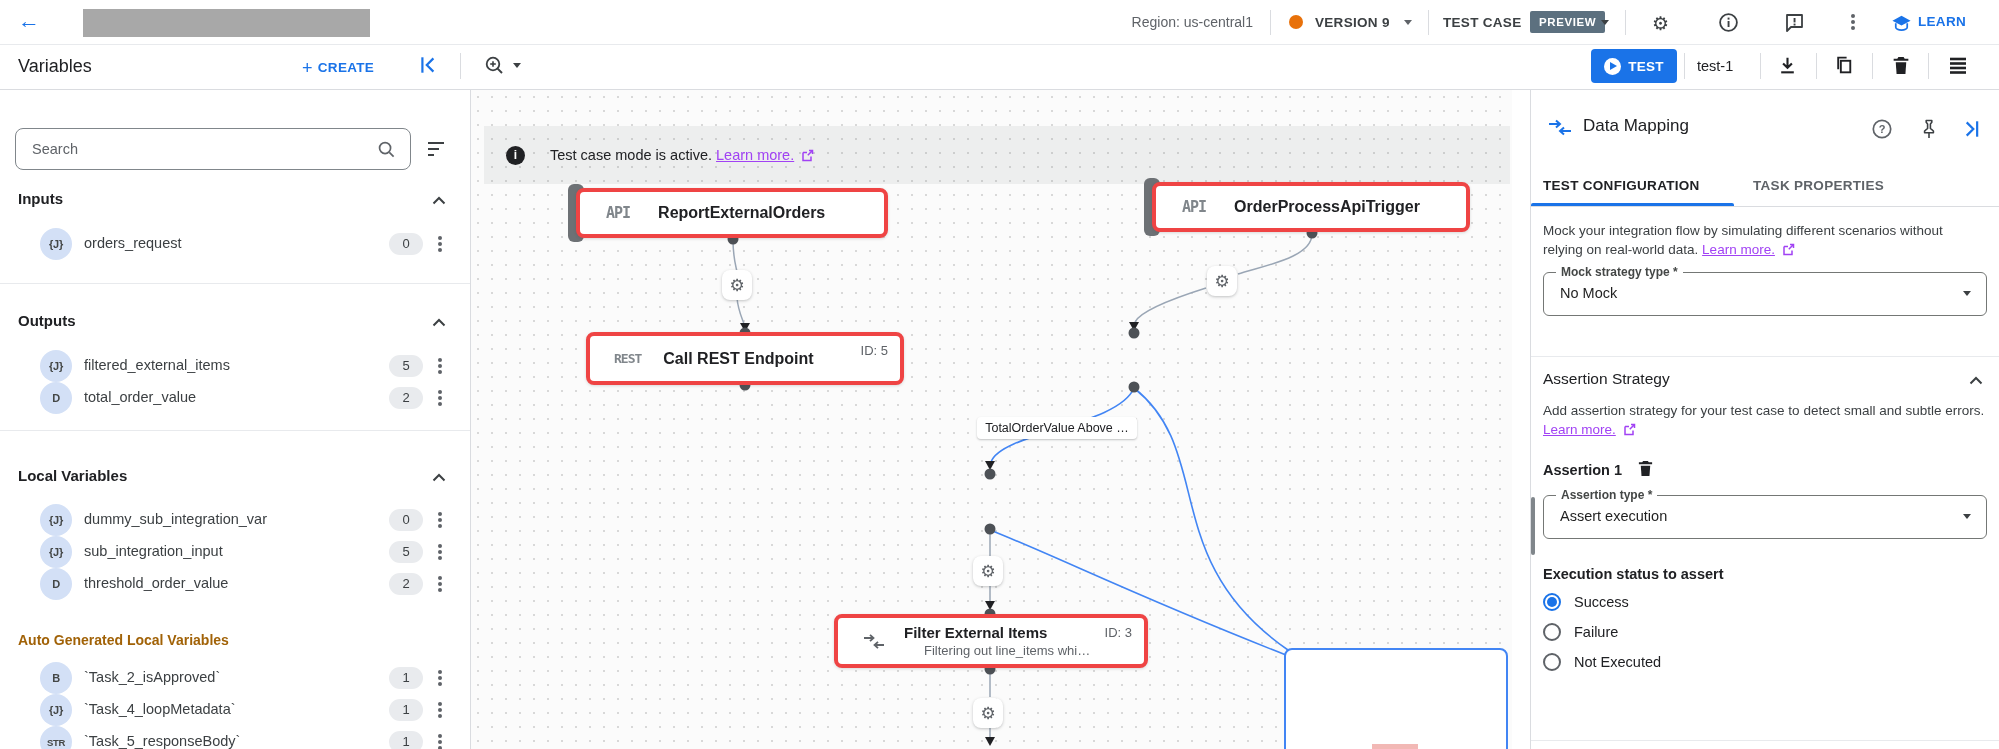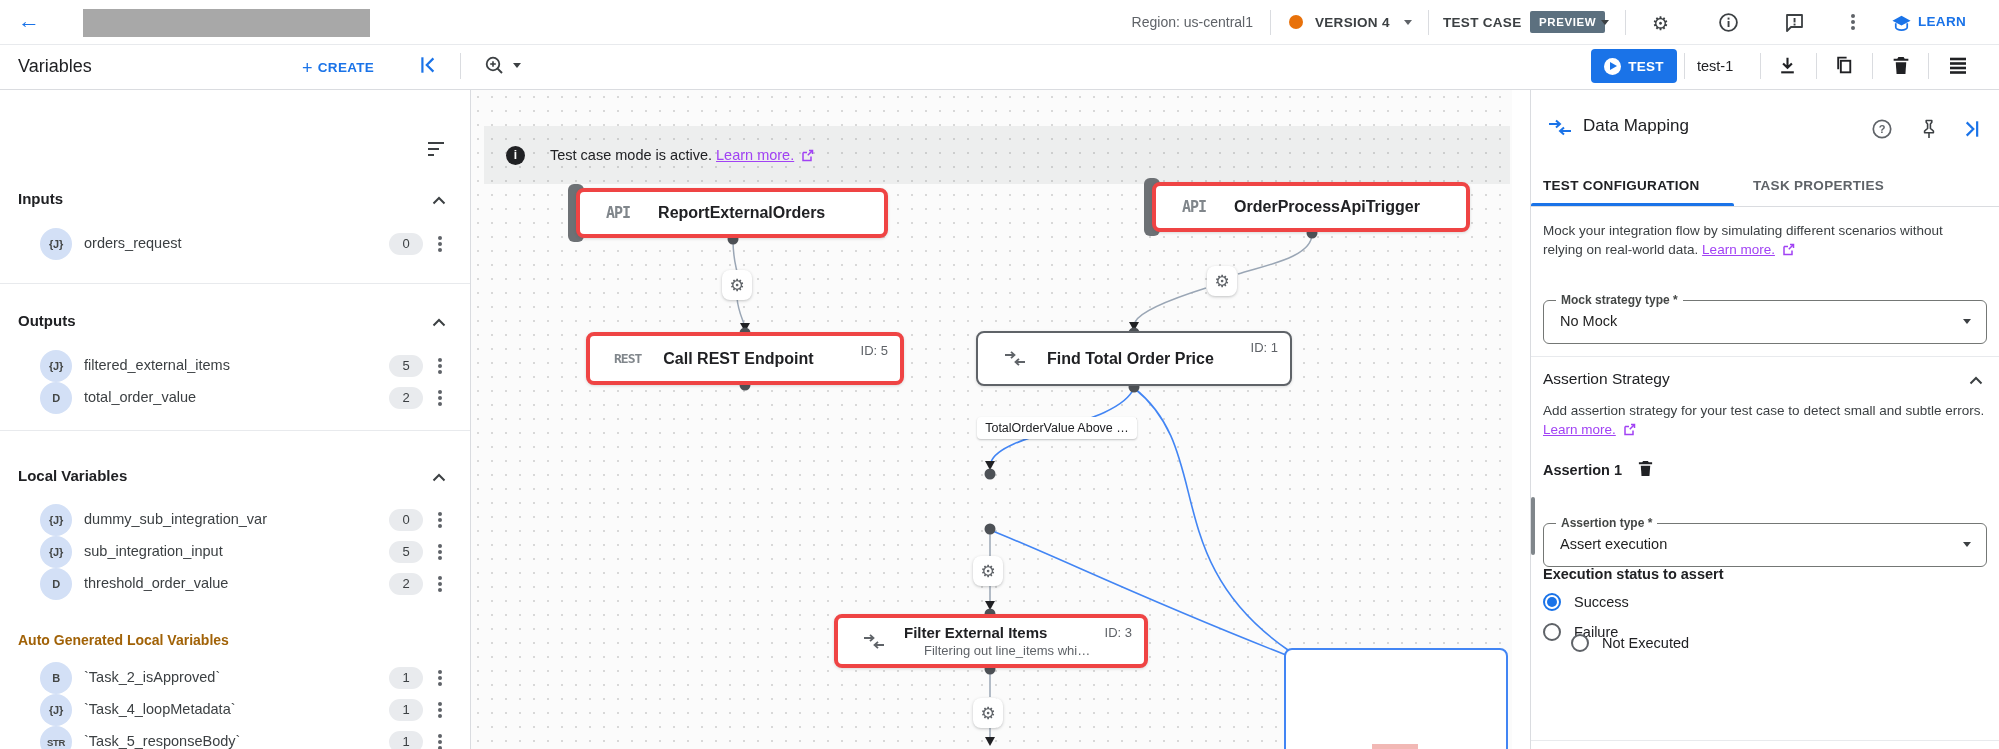--- a/index.html
+++ b/index.html
@@ -75,21 +75,21 @@
   
   .panel { position:absolute; left:1530px; top:90px; width:469px; height:659px; background:#fff; border-left:1px solid #dadce0; }
   .panel-title { position:absolute; left:52px; top:26px; font-size:17px; font-weight:500; color:#202124; }
   .panel-icon { position:absolute; top:28px; }
   .tabs-border { position:absolute; left:0; top:116px; width:469px; height:1px; background:#dadce0; }
   .tab { position:absolute; top:88px; font-size:13.5px; font-weight:bold; letter-spacing:.3px; cursor:pointer; }
   .tab.active { color:#202124; }
   .tab.inactive { color:#5f6368; }
   .tab-underline { position:absolute; left:0; top:113px; width:203px; height:3px; background:#1a73e8; border-radius:2px 2px 0 0; }
   .ppara { position:absolute; left:12px; width:442px; font-size:13.5px; line-height:19px; color:#3c4043; }
-  .field { position:absolute; left:12px; width:444px; height:44px; border:1px solid #747775; border-radius:6px; background:#fff;margin-top:28px; }
+  .field { position:absolute; left:12px; width:444px; height:44px; border:1px solid #747775; border-radius:6px; background:#fff; }
   .field .flabel { position:absolute; left:12px; top:-8px; background:#fff; padding:0 5px; font-size:12px; font-weight:bold; color:#444746; }
   .field .fvalue { position:absolute; left:16px; top:12px; font-size:14.5px; color:#1f1f1f; }
   .field .caret-down { position:absolute; right:15px; top:18px; }
   .pdiv { position:absolute; left:0; width:469px; height:1px; background:#e8eaed; }
   .psec-head { position:absolute; left:12px; font-size:15.5px; font-weight:500; color:#202124; }
   .bold-label { position:absolute; left:12px; font-size:14.5px; font-weight:bold; color:#202124; }
   .radio-row { position:absolute; left:12px; display:flex; align-items:center; gap:13px; }
   .radio { width:18px; height:18px; border-radius:50%; border:2px solid #5f6368; background:#fff; flex:none; }
   .radio.on { border-color:#1a73e8; display:flex; align-items:center; justify-content:center; }
   .radio.on::after { content:""; width:10px; height:10px; border-radius:50%; background:#1a73e8; }
@@ -104,21 +104,21 @@
 <body>
 
 <div class="app">
 
   <div class="topbar">
     <span class="back-arrow">←</span>
     <div class="redacted"></div>
     <span class="region">Region: us-central1</span>
     <div class="vdiv" style="left:1270px; top:10px; height:25px;"></div>
     <span class="orange-dot" style="left:1289px; top:15px; background:#e8710a;"></span>
-    <span class="tb-label" style="left:1315px;">VERSION 4</span>
+    <span class="tb-label" style="left:1315px;">VERSION 9</span>
     <span class="caret-down" style="position:absolute; left:1404px; top:20px;"></span>
     <div class="vdiv" style="left:1428px; top:10px; height:25px;"></div>
     <span class="tb-label" style="left:1443px;">TEST CASE</span>
     <span class="preview-badge" style="background:#5c707f;">PREVIEW</span>
     <span class="caret-down" style="position:absolute; left:1601px; top:20px; border-top-color:#3c4043;"></span>
     <div class="vdiv" style="left:1625px; top:10px; height:25px;"></div>
 
     <span class="tb-icon" style="left:1652px; font-size:19px;">⚙</span>
     <svg class="ic tb-icon" style="left:1718px;" viewBox="0 0 21 21">
       <circle cx="10.5" cy="10.5" r="8.4" fill="none" stroke="#3c4043" stroke-width="1.8"></circle>
@@ -182,20 +182,27 @@
     <g stroke="#202124" stroke-width="2.6">
         <line x1="2" y1="3" x2="18" y2="3"></line>
         <line x1="2" y1="7.5" x2="18" y2="7.5"></line>
         <line x1="2" y1="12" x2="18" y2="12"></line>
         <line x1="2" y1="16.5" x2="18" y2="16.5"></line>
       </g>
   </svg>
 
   <div class="sidebar-border"></div>
 
+  <div class="search-box">
+    <input type="text" placeholder="Search" style="">
+    <svg class="ic" style="margin-right:14px;" width="19" height="19" viewBox="0 0 20 20">
+      <circle cx="8.5" cy="8.5" r="5.8" fill="none" stroke="#5f6368" stroke-width="1.8"></circle>
+      <line x1="13" y1="13" x2="17.5" y2="17.5" stroke="#5f6368" stroke-width="1.8"></line>
+    </svg>
+  </div>
   <svg class="ic abs" style="left:426px; top:139px;" width="22" height="20" viewBox="0 0 22 20">
     <g stroke="#3c4043" stroke-width="2">
         <line x1="2" y1="4" x2="18" y2="4"></line>
         <line x1="2" y1="10" x2="13" y2="10"></line>
         <line x1="2" y1="16" x2="8" y2="16"></line>
       </g>
   </svg>
 
   <span class="section-head" style="top:190px;">Inputs</span>
   <svg class="sec-chev" style="top:196px;" viewBox="0 0 14 9">
@@ -333,28 +340,20 @@
     <span class="node-badge" style="margin-left:26px; font-size:15px;">API</span>
     <span class="node-title" style="margin-left:28px;">OrderProcessApiTrigger</span>
   </div>
 
   <div class="node" style="left:586px; top:332px; width:318px; height:53px;">
     <span class="node-badge" style="margin-left:24px; font-size:13px;">REST</span>
     <span class="node-title" style="margin-left:22px;">Call REST Endpoint</span>
     <span class="node-id">ID: 5</span>
   </div>
 
-  <div class="node selected" style="left:976px; top:331px; width:316px; height:55px;">
-    <svg class="ic" style="margin-left:25px;" width="24" height="17" viewBox="0 0 24 17">
-      <path d="M2 5h9M8 1.8 11.5 5 8 8.2" fill="none" stroke="#5f6368" stroke-width="1.8"></path>
-      <path d="M22 12h-9M16 8.8 12.5 12l3.5 3.2" fill="none" stroke="#5f6368" stroke-width="1.8"></path>
-    </svg>
-    <span class="node-title" style="margin-left:20px;">Find Total Order Price</span>
-    <span class="node-id">ID: 1</span>
-  </div>
 
   <div class="edge-label">TotalOrderValue Above …</div>
 
 
   <div class="node" style="left:834px; top:614px; width:314px; height:54px;">
     <svg class="ic" style="margin-left:24px;" width="24" height="17" viewBox="0 0 24 17">
       <path d="M2 5h9M8 1.8 11.5 5 8 8.2" fill="none" stroke="#5f6368" stroke-width="1.8"></path>
       <path d="M22 12h-9M16 8.8 12.5 12l3.5 3.2" fill="none" stroke="#5f6368" stroke-width="1.8"></path>
     </svg>
     <span style="margin-left:18px;">
@@ -444,21 +443,21 @@
     <span class="bold-label" style="top:476px;">Execution status to assert</span>
 
     <div class="radio-row" style="top:503px;">
       <span class="radio on"></span>
       <span class="radio-label">Success</span>
     </div>
     <div class="radio-row" style="top:533px;">
       <span class="radio"></span>
       <span class="radio-label">Failure</span>
     </div>
-    <div class="radio-row" style="top:544px;margin-left:28px;">
+    <div class="radio-row" style="top:563px;">
       <span class="radio"></span>
       <span class="radio-label">Not Executed</span>
     </div>
 
 
     <div class="pdiv" style="top:650px;"></div>
   </div>
 
 </div>
 

